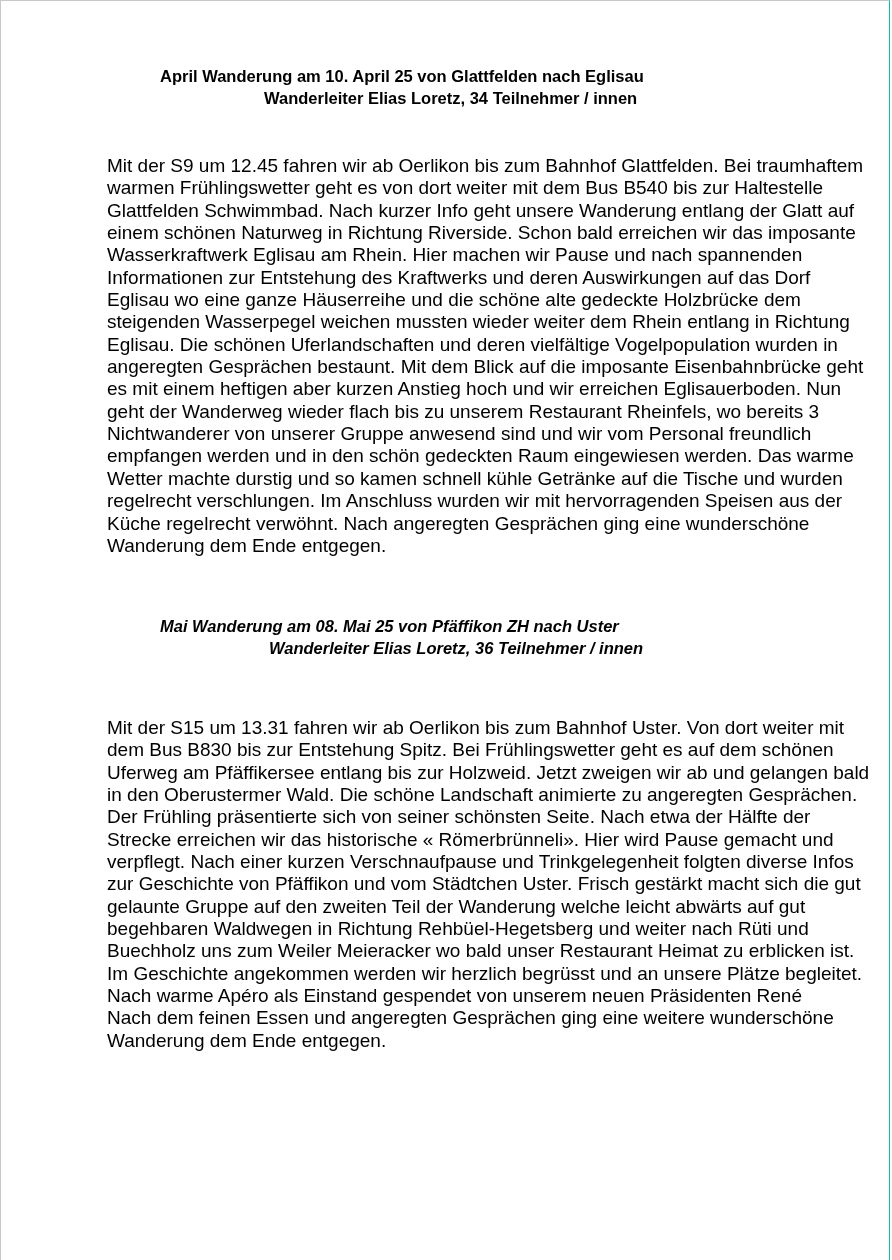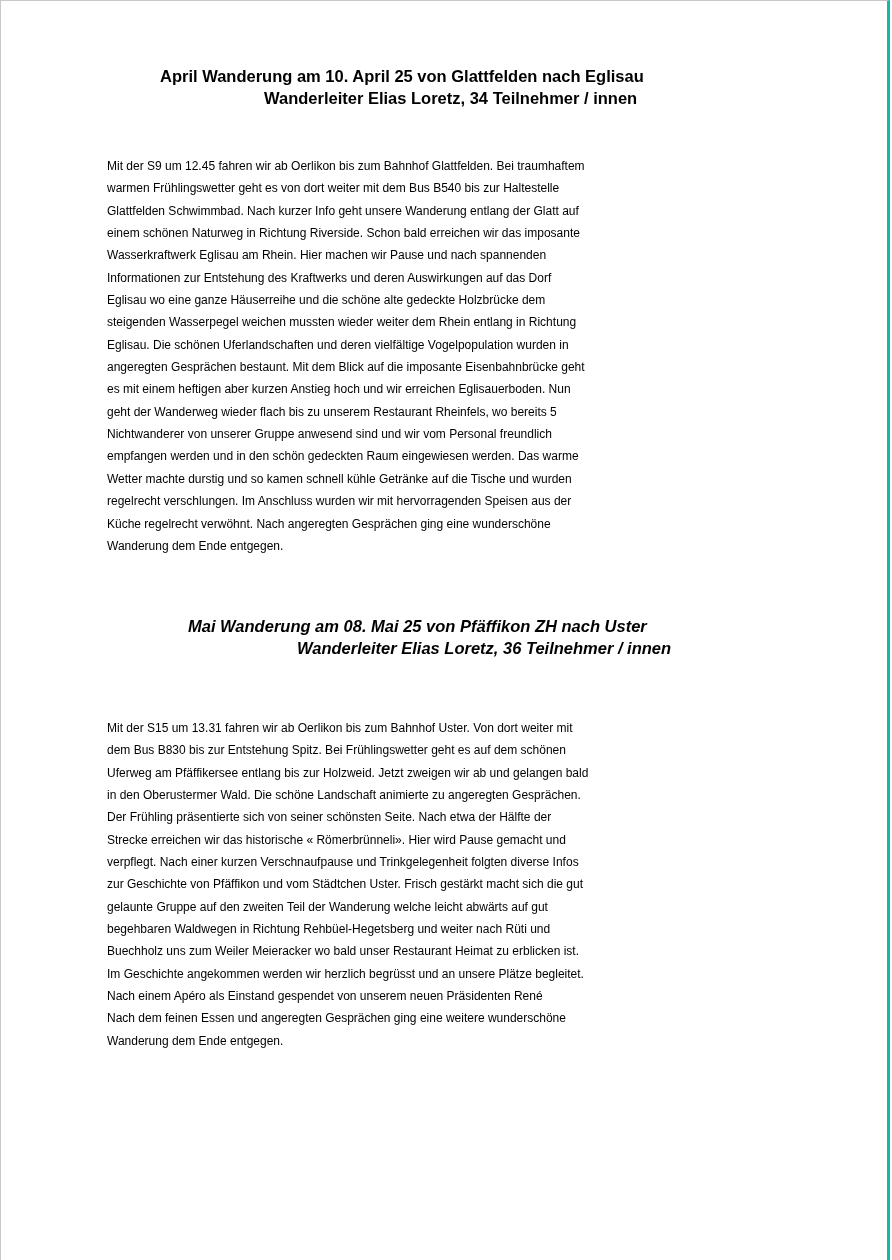--- a/index.html
+++ b/index.html
@@ -15,38 +15,38 @@
       font-family: "Liberation Sans", sans-serif;
       color: #000000;
     }
     .page {
       position: absolute;
       left: 0;
       top: 0;
       width: 890px;
       height: 1260px;
       border-left: 1px solid #c8c8c8;
-      border-right: 3px solid #14b8a6;
+      border-right: 1px solid #14b8a6;
       border-top: 1px solid #c8c8c8;
       box-sizing: border-box;
       background: #ffffff;
     }
     .heading-line {
       position: absolute;
       font-weight: bold;
       font-size: 16.5px;
       line-height: 22px;
       white-space: nowrap;
     }
-    .italic { font-style: italic; margin-left: 28px; }
+    .italic { font-style: italic; }
     .paragraph {
       position: absolute;
       left: 106px;
       width: 730px;
-      font-size: 12px;
+      font-size: 19px;
       line-height: 22.35px;
       margin: 0;
     }
     .paragraph .line {
       display: block;
       white-space: nowrap;
     }
   </style>
 </head>
 <body>
@@ -62,21 +62,21 @@
       <span class="line">warmen Frühlingswetter geht es von dort weiter mit dem Bus B540 bis zur Haltestelle</span>
       <span class="line">Glattfelden Schwimmbad. Nach kurzer Info geht unsere Wanderung entlang der Glatt auf</span>
       <span class="line">einem schönen Naturweg in Richtung Riverside. Schon bald erreichen wir das imposante</span>
       <span class="line">Wasserkraftwerk Eglisau am Rhein. Hier machen wir Pause und nach spannenden</span>
       <span class="line">Informationen zur Entstehung des Kraftwerks und deren Auswirkungen auf das Dorf</span>
       <span class="line">Eglisau wo eine ganze Häuserreihe und die schöne alte gedeckte Holzbrücke dem</span>
       <span class="line">steigenden Wasserpegel weichen mussten wieder weiter dem Rhein entlang in Richtung</span>
       <span class="line">Eglisau. Die schönen Uferlandschaften und deren vielfältige Vogelpopulation wurden in</span>
       <span class="line">angeregten Gesprächen bestaunt. Mit dem Blick auf die imposante Eisenbahnbrücke geht</span>
       <span class="line">es mit einem heftigen aber kurzen Anstieg hoch und wir erreichen Eglisauerboden. Nun</span>
-      <span class="line">geht der Wanderweg wieder flach bis zu unserem Restaurant Rheinfels, wo bereits 5</span>
+      <span class="line">geht der Wanderweg wieder flach bis zu unserem Restaurant Rheinfels, wo bereits 3</span>
       <span class="line">Nichtwanderer von unserer Gruppe anwesend sind und wir vom Personal freundlich</span>
       <span class="line">empfangen werden und in den schön gedeckten Raum eingewiesen werden. Das warme</span>
       <span class="line">Wetter machte durstig und so kamen schnell kühle Getränke auf die Tische und wurden</span>
       <span class="line">regelrecht verschlungen. Im Anschluss wurden wir mit hervorragenden Speisen aus der</span>
       <span class="line">Küche regelrecht verwöhnt. Nach angeregten Gesprächen ging eine wunderschöne</span>
       <span class="line">Wanderung dem Ende entgegen.</span>
     </p>
   </div>
 
   <div>
@@ -89,19 +89,19 @@
       <span class="line">Uferweg am Pfäffikersee entlang bis zur Holzweid. Jetzt zweigen wir ab und gelangen bald</span>
       <span class="line">in den Oberustermer Wald. Die schöne Landschaft animierte zu angeregten Gesprächen.</span>
       <span class="line">Der Frühling präsentierte sich von seiner schönsten Seite. Nach etwa der Hälfte der</span>
       <span class="line">Strecke erreichen wir das historische « Römerbrünneli». Hier wird Pause gemacht und</span>
       <span class="line">verpflegt. Nach einer kurzen Verschnaufpause und Trinkgelegenheit folgten diverse Infos</span>
       <span class="line">zur Geschichte von Pfäffikon und vom Städtchen Uster. Frisch gestärkt macht sich die gut</span>
       <span class="line">gelaunte Gruppe auf den zweiten Teil der Wanderung welche leicht abwärts auf gut</span>
       <span class="line">begehbaren Waldwegen in Richtung Rehbüel-Hegetsberg und weiter nach Rüti und</span>
       <span class="line">Buechholz uns zum Weiler Meieracker wo bald unser Restaurant Heimat zu erblicken ist.</span>
       <span class="line">Im Geschichte angekommen werden wir herzlich begrüsst und an unsere Plätze begleitet.</span>
-      <span class="line">Nach einem Apéro als Einstand gespendet von unserem neuen Präsidenten René</span>
+      <span class="line">Nach warme Apéro als Einstand gespendet von unserem neuen Präsidenten René</span>
       <span class="line">Nach dem feinen Essen und angeregten Gesprächen ging eine weitere wunderschöne</span>
       <span class="line">Wanderung dem Ende entgegen.</span>
     </p>
   </div>
 
 </div>
 
 </body></html>

